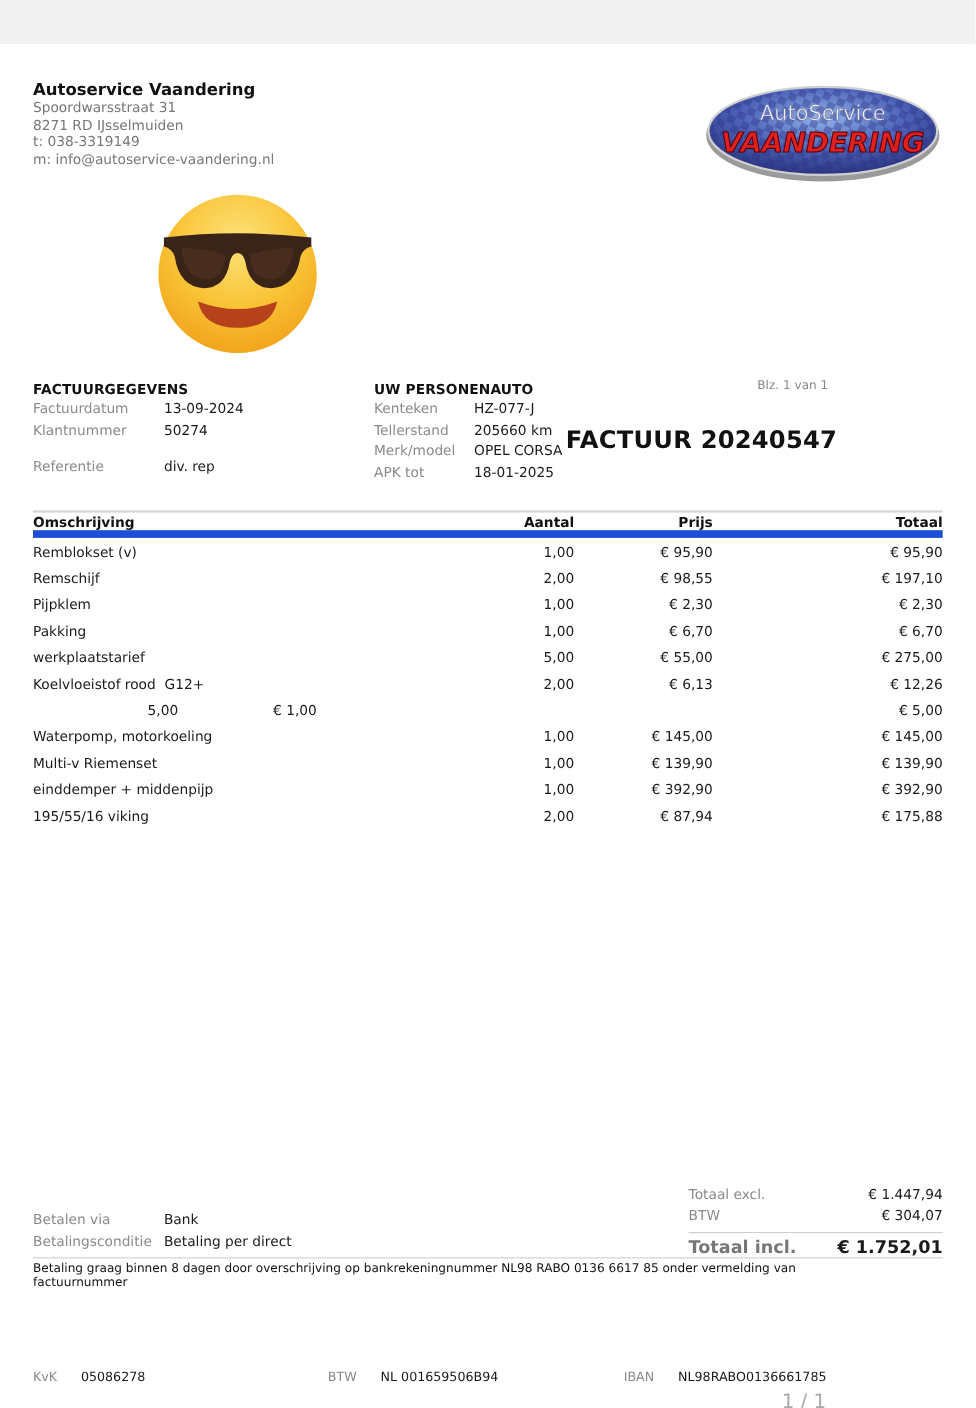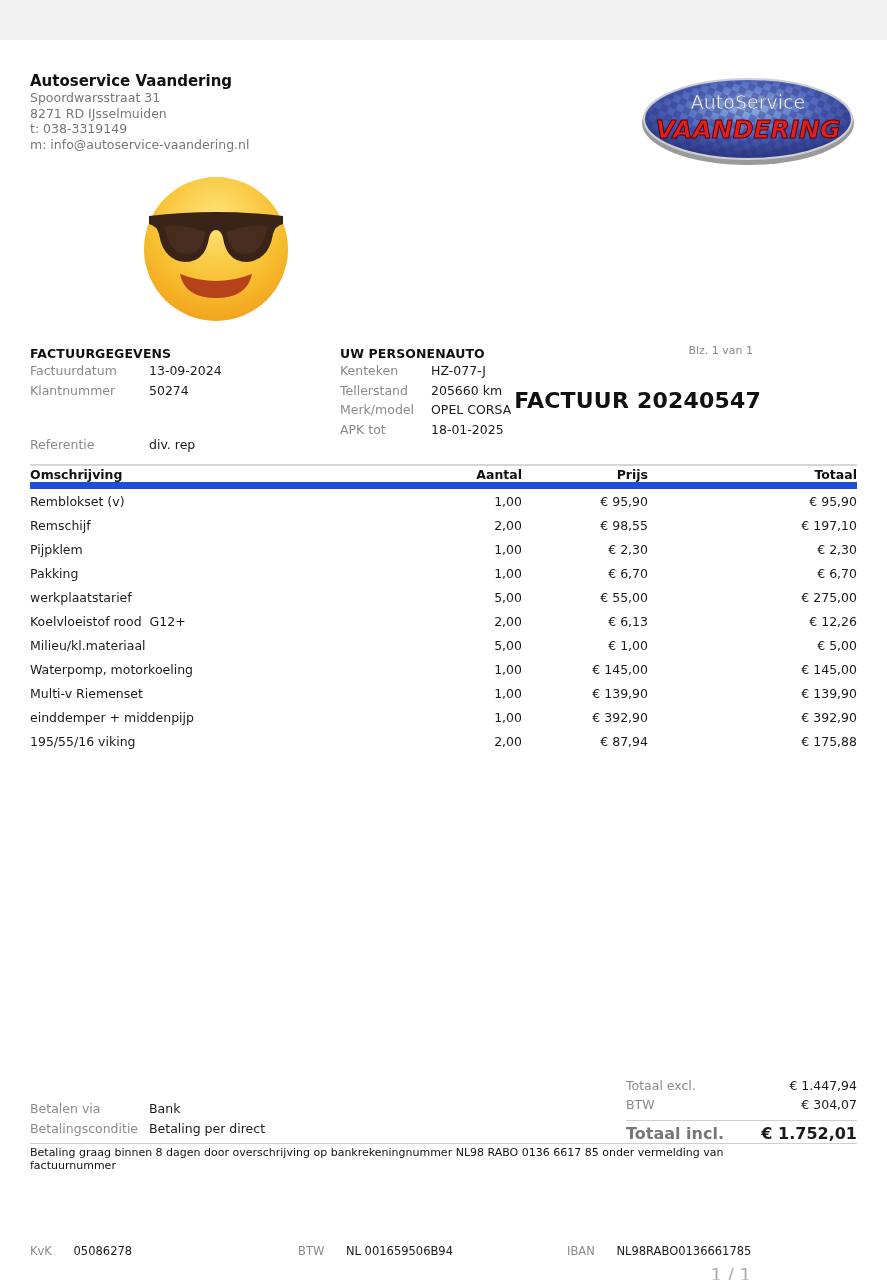--- a/index.html
+++ b/index.html
@@ -108,21 +108,21 @@
   <div class="invoice-block">
     <div class="section-title">FACTUURGEGEVENS</div>
     <div class="kv">
       <span class="label">Factuurdatum</span>
       <span class="val">13-09-2024</span>
     </div>
     <div class="kv">
       <span class="label">Klantnummer</span>
       <span class="val">50274</span>
     </div>
-    <div class="kv" style="margin-top:35px;">
+    <div class="kv" style="margin-top:14px;">
       <span class="label">Referentie</span>
       <span class="val">div. rep</span>
     </div>
   </div>
 
   <div class="vehicle-block">
     <div class="section-title">UW PERSONENAUTO</div>
     <div class="kv">
       <span class="label">Kenteken</span>
       <span class="val">HZ-077-J</span>
@@ -182,21 +182,20 @@
       <div class="c-price">€ 55,00</div>
       <div class="c-total">€ 275,00</div>
     </div>
     <div class="row">
       <div class="c-desc" style="white-space:pre;">Koelvloeistof rood  G12+</div>
       <div class="c-qty">2,00</div>
       <div class="c-price">€ 6,13</div>
       <div class="c-total">€ 12,26</div>
     </div>
     <div class="row">
-      <div class="c-desc">Milieu/kl.materiaal</div>
       <div class="c-qty">5,00</div>
       <div class="c-price">€ 1,00</div>
       <div class="c-total">€ 5,00</div>
     </div>
     <div class="row">
       <div class="c-desc">Waterpomp, motorkoeling</div>
       <div class="c-qty">1,00</div>
       <div class="c-price">€ 145,00</div>
       <div class="c-total">€ 145,00</div>
     </div>

